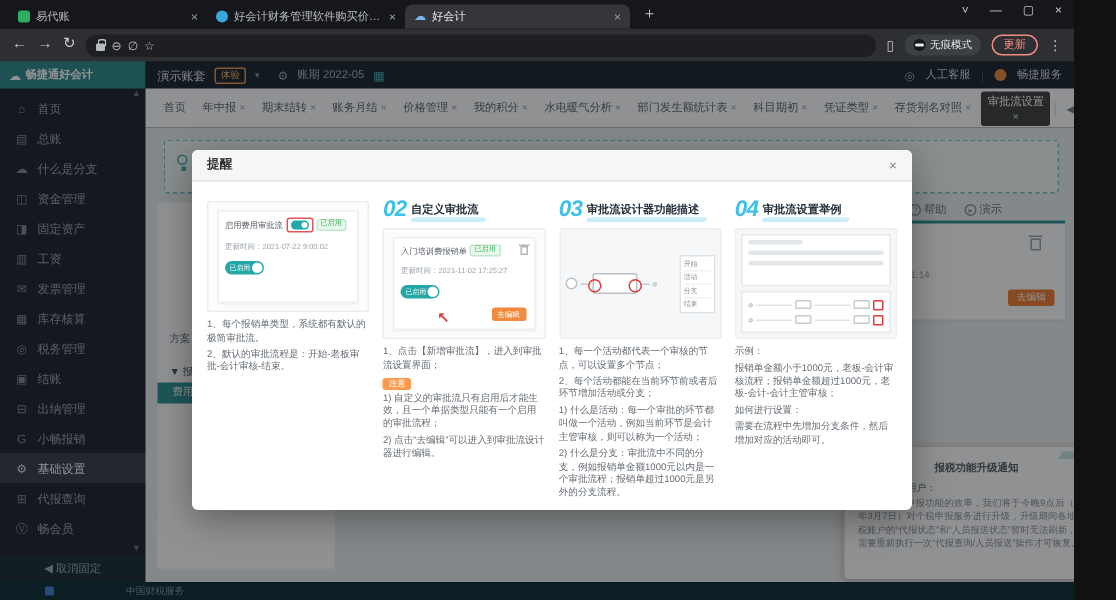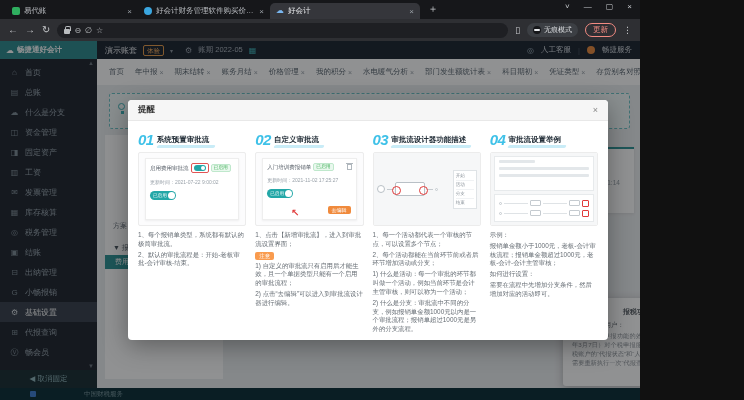--- a/index.html
+++ b/index.html
@@ -1,17 +1,17 @@
 <!DOCTYPE html>
 <html><head>
 <meta charset="utf-8">
 <style>
   * { margin:0; padding:0; box-sizing:border-box; font-family:"Liberation Sans","DejaVu Sans",sans-serif; }
   html,body { width:744px; height:400px; overflow:hidden; background:#111; }
-  .window { position:relative; width:640px; height:400px; overflow:hidden; background:#16171a; }
+  .window { position:relative; width:716px; height:400px; overflow:hidden; background:#16171a; }
 
   
   .tabstrip { height:19px; background:#16171a; display:flex; align-items:flex-end; padding-left:6px; position:relative; }
   .btab { width:132px; height:16px; border-radius:5px 5px 0 0; display:flex; align-items:center; gap:4px; padding:0 6px; color:#b9bcc0; font-size:7.5px; }
   .btab .t { flex:1; white-space:nowrap; overflow:hidden; text-overflow:ellipsis; }
   .btab .x { color:#9aa0a6; font-size:8px; }
   .btab.active { background:#35363b; color:#e8eaed; width:150px; }
   .fav1 { width:8px; height:8px; border-radius:2px; background:#2fae5f; flex:0 0 8px; }
   .fav2 { width:8px; height:8px; border-radius:50%; background:#3aa6e0; flex:0 0 8px; }
   .fav3 { color:#7ab7f0; font-size:8px; line-height:8px; flex:0 0 8px; }
@@ -52,21 +52,21 @@
   .gear { color:#98a1ab; font-size:8px; margin-left:6px; }
   .cal { color:#3fb3b8; font-size:8px; }
   .tb-right { margin-left:auto; display:flex; align-items:center; gap:7px; color:#cfd5da; }
   .svc-ic { color:#9fb0ba; font-size:8px; }
   .mascot { width:8px; height:8px; border-radius:50%; background:#e8893c; }
   .tb-div { color:#47525e; }
 
   .tabrow { height:26px; background:#ffffff; display:flex; align-items:center; padding:0 6px 0 8px; gap:3px; overflow:hidden; }
   .atab { display:flex; align-items:center; gap:2px; font-size:7.5px; color:#5a6670; padding:2px 4px; white-space:nowrap; }
   .atab .x { font-size:7px; color:#9aa2aa; }
-  .atab.active { background:#c2410c; color:#fff; border-radius:2px; }
+  .atab.active { background:#404040; color:#fff; border-radius:2px;flex-direction:column; }
   .atab.active .x { color:#d8efef; }
   .tabctl { margin-left:auto; display:flex; gap:7px; color:#77828c; font-size:8px; border-left:1px solid #e3e6e9; padding-left:7px; flex:0 0 auto; }
 
   .content { flex:1; position:relative; background:#eceef0; overflow:hidden; }
   .tipbox { position:absolute; left:12px; right:10px; top:8px; height:36px; border:1px dashed #6cc3c6; background:#f3fafa; border-radius:3px; }
   .bulb { position:absolute; left:8px; top:9px; width:7px; height:7px; border:1px solid #3fb3b8; border-radius:50%; }
   .bulb::after { content:''; position:absolute; left:2px; top:7px; width:3px; height:3px; background:#3fb3b8; }
   .treepanel { position:absolute; left:8px; top:50px; width:118px; height:244px; background:#fff; padding:6px; font-size:7px; color:#6a737d; }
   .tr-sec { position:absolute; top:86px; left:8px; }
   .tr-grp { position:absolute; top:108px; left:8px; color:#4a545e; }
@@ -386,24 +386,20 @@
   <div class="overlay"></div>
 
   <div class="modal">
     <div class="m-head">
       <span class="m-title">提醒</span>
       <span class="m-close">×</span>
     </div>
     <div class="m-body">
 
       <div class="step">
-        <div class="s-head">
-          <span class="s-num">01</span>
-          <span class="s-title">系统预置审批流</span>
-        </div>
         <div class="s-card">
           <div class="mini">
             <div class="m-row1">
               <span class="m-label">启用费用审批流</span>
               <span class="redbox">
                   <span class="tgl-s"></span>
                 </span>
               <span class="gpill">已启用</span>
             </div>
             <div class="m-time">更新时间：2021-07-22 9:00:02</div>

